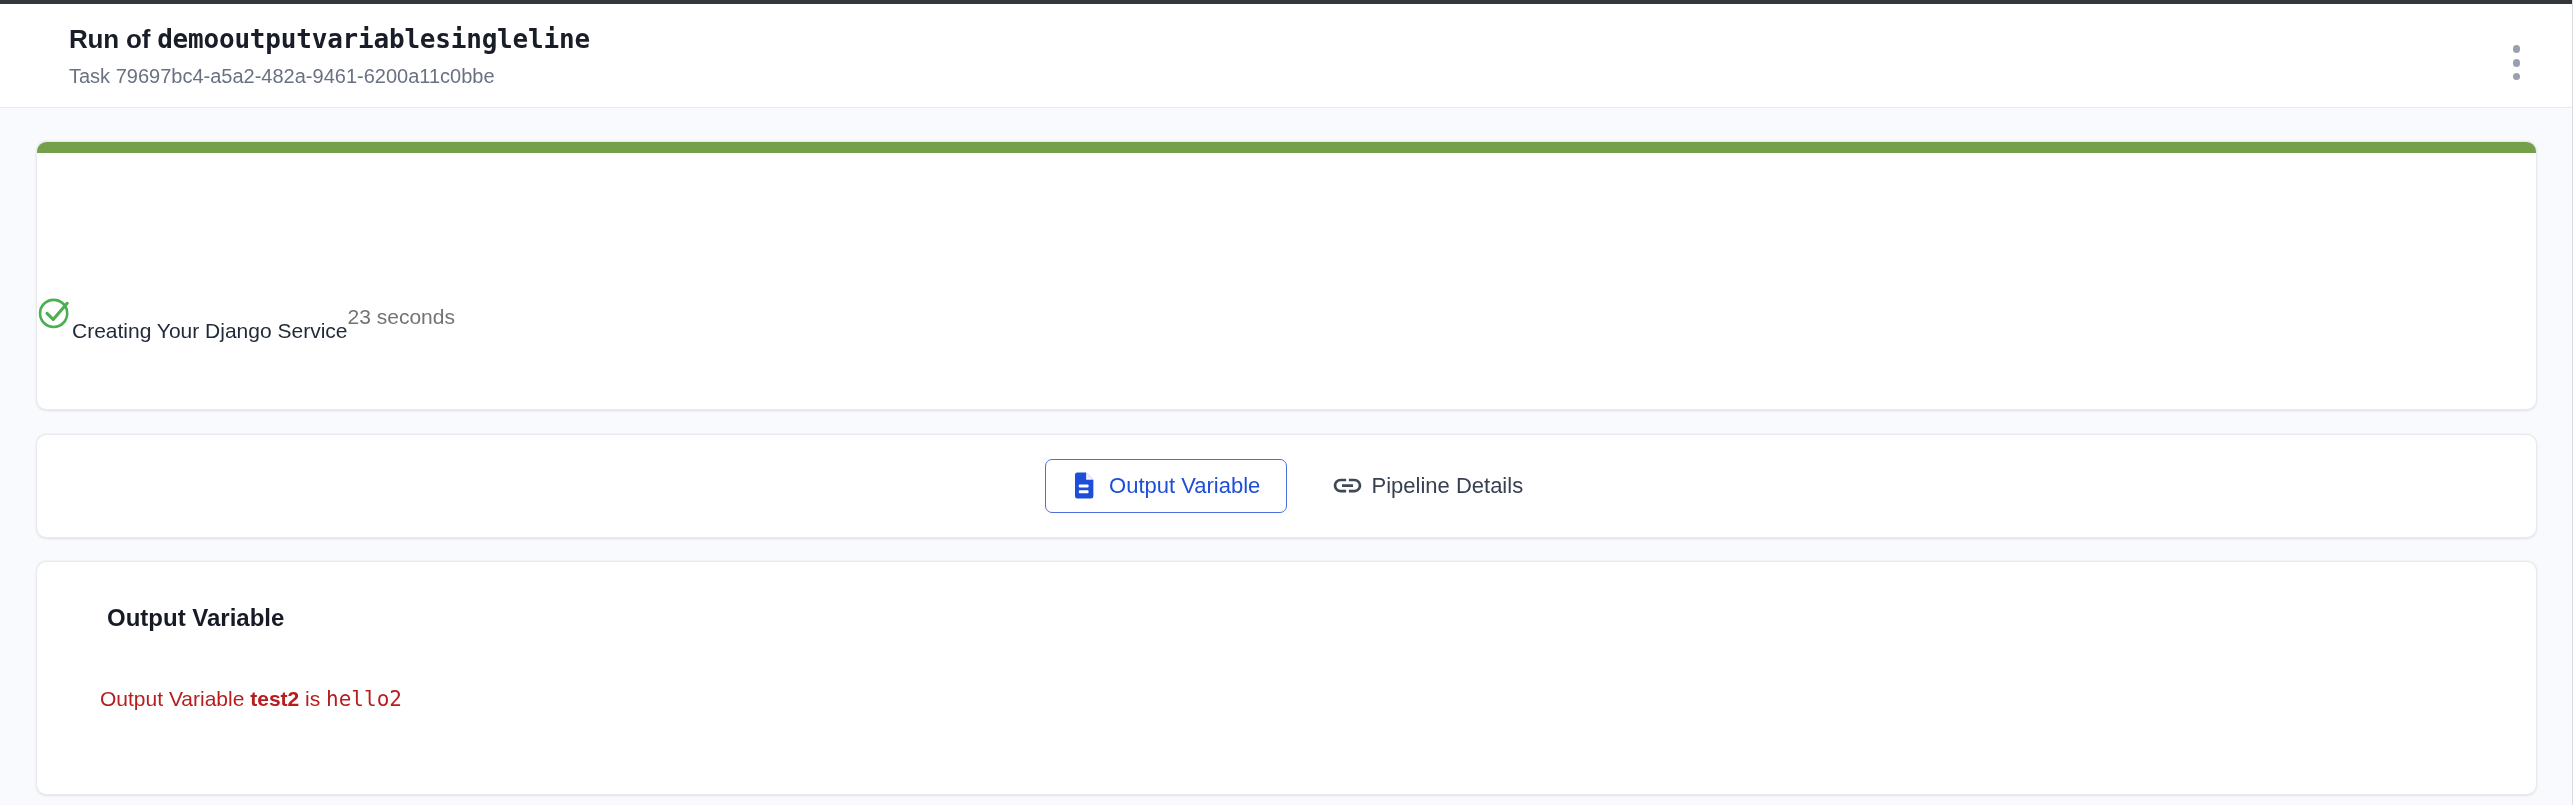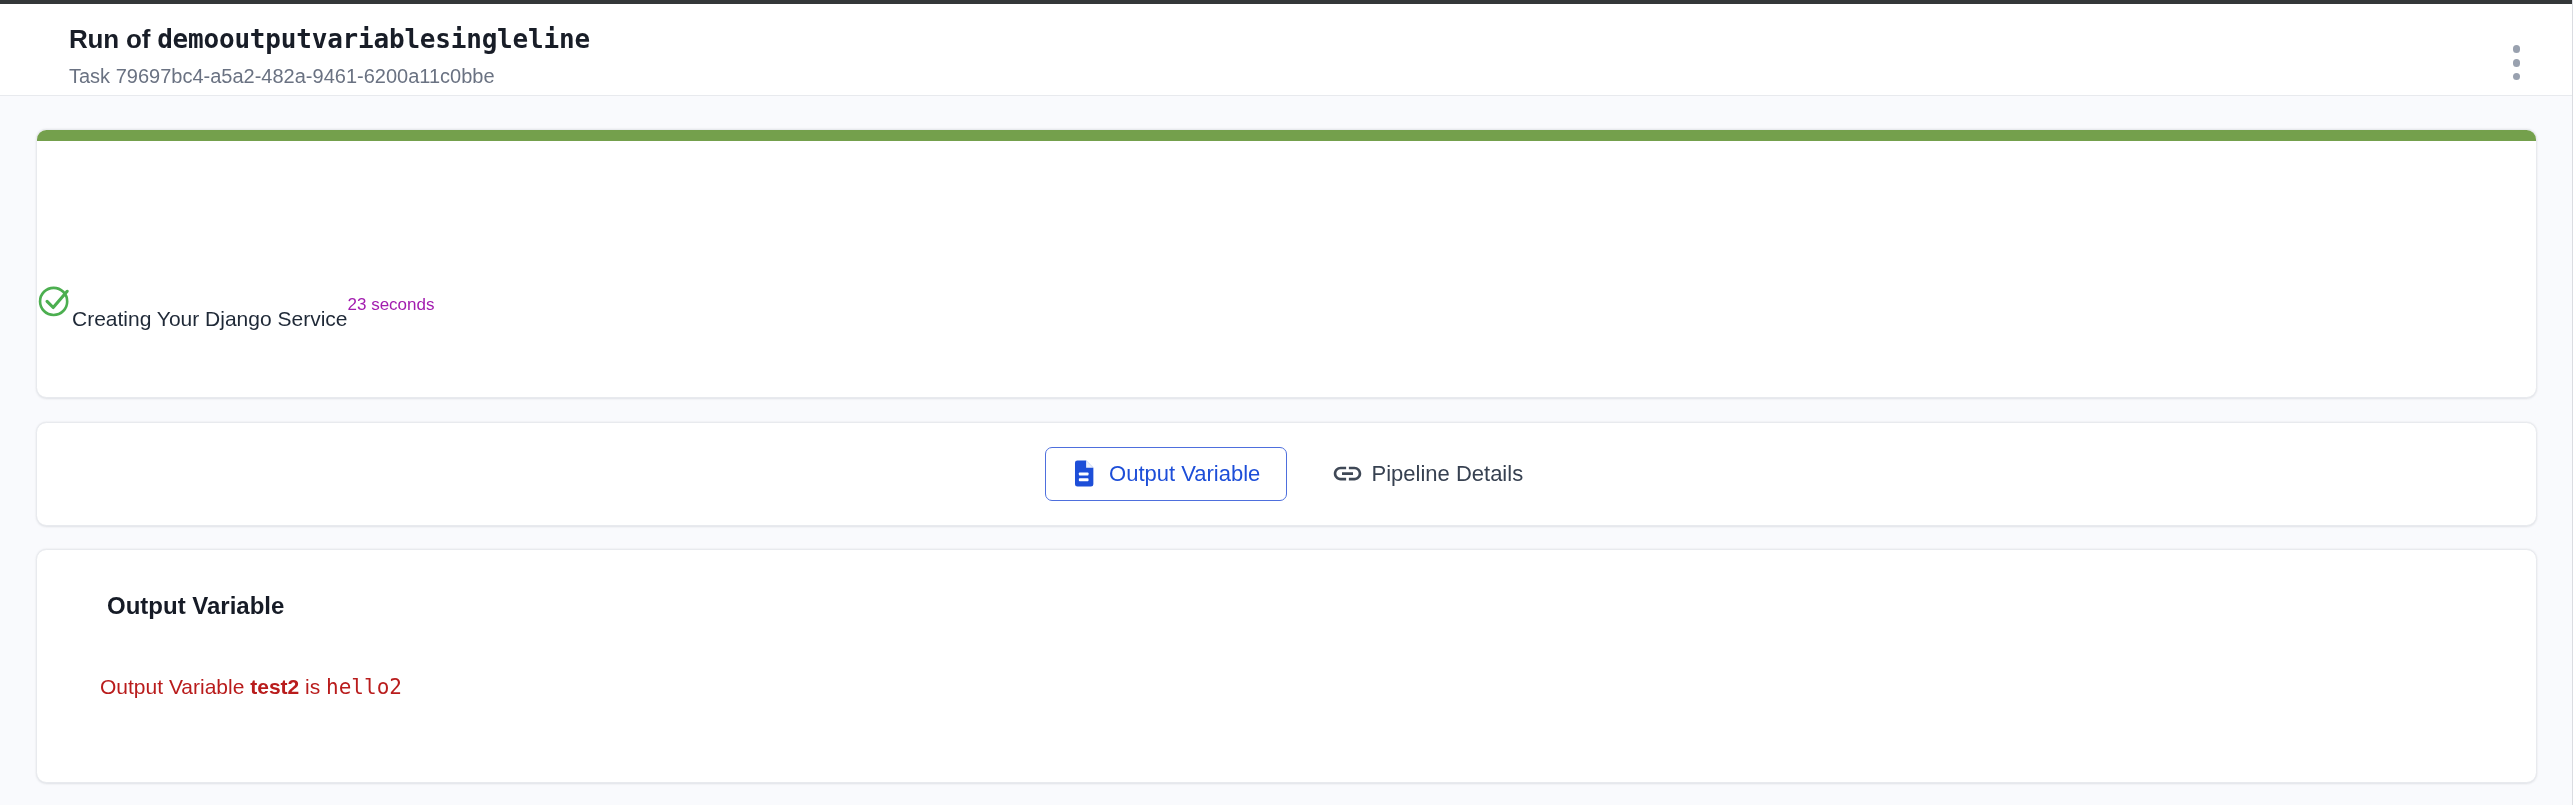--- a/index.html
+++ b/index.html
@@ -18,21 +18,21 @@
 
   
   .right-edge {
     position: absolute; top: 0; right: 0; bottom: 0; width: 4.3px;
     background: #ffffff; border-left: 1.7px solid #dadce1; z-index: 50;
   }
 
   
   .header {
     background: #ffffff;
-    height: 92px;
+    height: 104px;
     padding: 17.4px 69px 0 69px;
     border-bottom: 1.7px solid #e8eaee;
     position: relative;
   }
   .page-title {
     font-size: 26px; font-weight: 700; color: #181d27;
     line-height: 35px; letter-spacing: -0.2px;
   }
   .page-title .title-name { font-family: "DejaVu Sans Mono", "Liberation Mono", monospace; font-weight: 700; }
   .page-subtitle {
@@ -60,21 +60,21 @@
   .status-card { height: 269px; margin-bottom: 23.4px; overflow: hidden; display: flex; flex-direction: column; }
   .status-accent { height: 10.4px; background: #74a04c; flex: 0 0 auto; }
   .status-body {
     flex: 1; display: flex; flex-direction: row; align-items: center;
     padding-top: 64px; text-align: center;
   }
   .status-title {
     margin-top: 36px; font-size: 21px; font-weight: 500; color: #1f2937; line-height: 26px;
   }
   .status-duration {
-    margin-top: 7.8px; font-size: 17px; font-weight: 400; color: #a21caf; line-height: 22.6px;
+    margin-top: 7.8px; font-size: 21px; font-weight: 400; color: #737373; line-height: 22.6px;
   }
 
   
   .tabs-card {
     height: 104px; margin-bottom: 23.4px;
     display: flex; align-items: center; justify-content: center; gap: 38px;
   }
   .tab-active {
     display: flex; align-items: center; gap: 14px;
     border: 0.9px solid #4e6fdd; border-radius: 7px;

